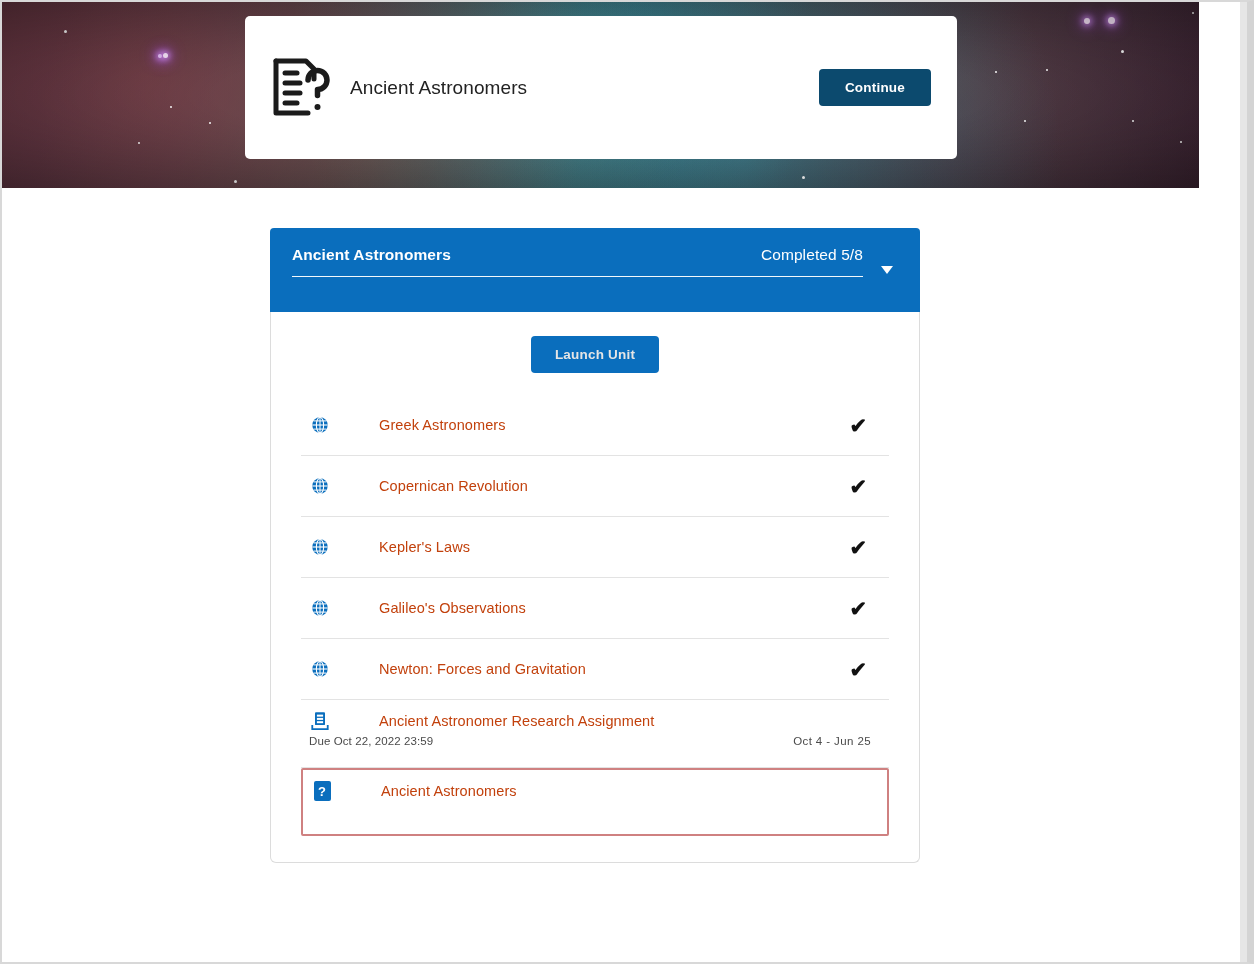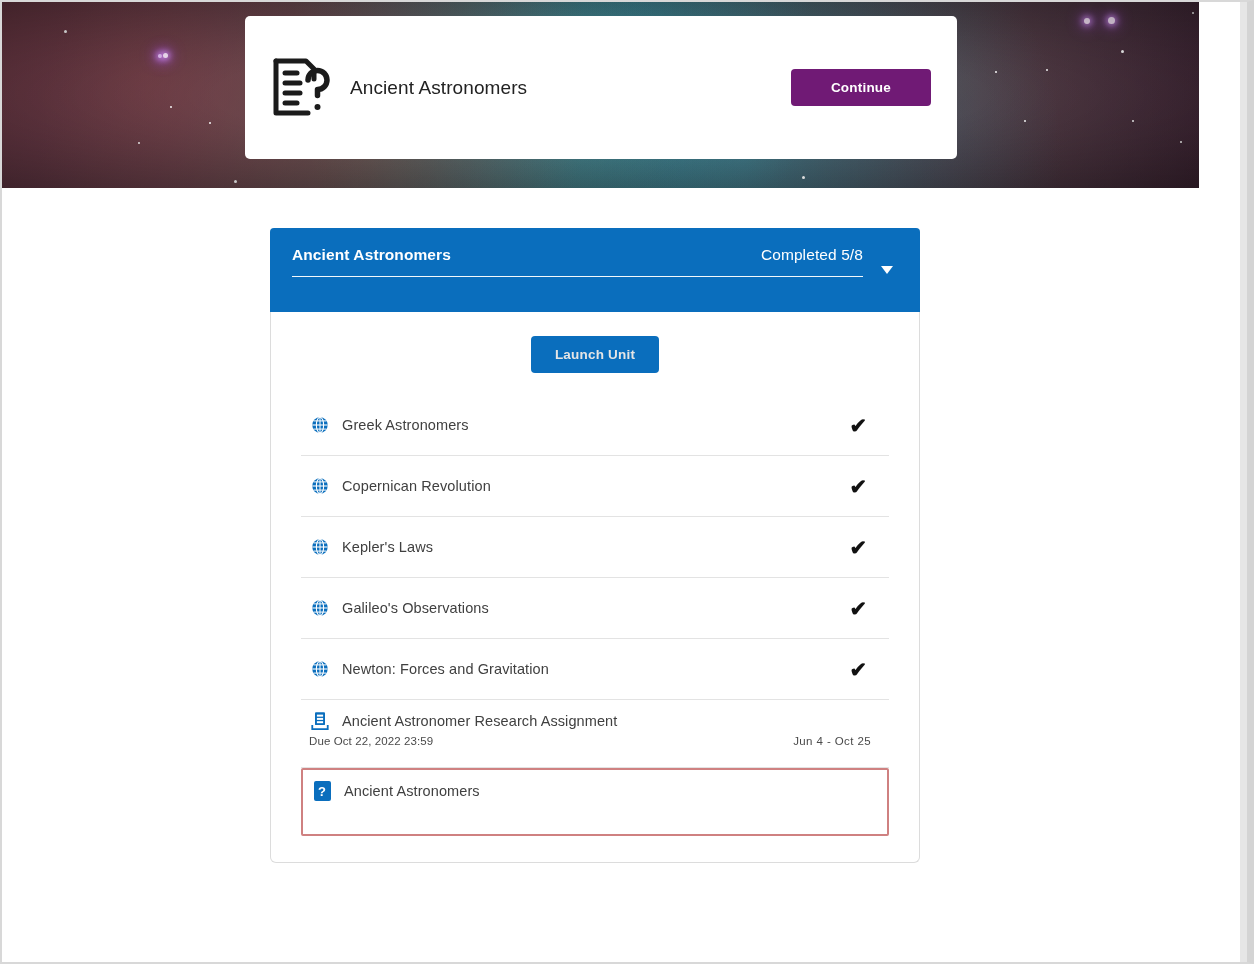--- a/index.html
+++ b/index.html
@@ -95,27 +95,27 @@
     margin-right: 18px;
   }
   #hero-card-title {
     font-size: 19px;
     color: #222222;
     flex: 1 1 auto;
     letter-spacing: 0.1px;
   }
   #continue-button {
     flex: 0 0 auto;
-    background: #701a75;
+    background: #0c4a6e;
     color: #ffffff;
     font-size: 13.5px;
     font-weight: bold;
     border: none;
     border-radius: 4px;
-    padding: 11px 40px;
+    padding: 11px 26px;
     cursor: pointer;
     font-family: "Liberation Sans", sans-serif;
     letter-spacing: 0.2px;
   }
 
   
   #modules {
     position: absolute;
     left: 268px;
     top: 209px;
@@ -257,23 +257,24 @@
   .item-icon {
     width: 22px;
     height: 22px;
     flex: 0 0 auto;
     display: flex;
     align-items: center;
     justify-content: center;
   }
   .item-title {
     font-size: 14.5px;
-    color: #404040;
+    color: #c2410c;
     letter-spacing: 0.1px;
     cursor: pointer;
+    margin-left: 37px;
   }
   .item-check {
     position: absolute;
     right: 22px;
     top: 50%;
     transform: translateY(-50%);
     font-size: 21px;
     color: #111111;
     font-weight: bold;
     line-height: 1;
@@ -470,21 +471,21 @@
                 <rect x="7.6" y="4" width="6.8" height="2.2" fill="#ffffff"></rect>
                 <rect x="7.6" y="7.6" width="6.8" height="2.2" fill="#ffffff"></rect>
                 <rect x="7.6" y="11.2" width="6.8" height="2.2" fill="#ffffff"></rect>
                 <path d="M2.5 15.5 v4.5 h17 v-4.5" fill="none" stroke="#0a6ebd" stroke-width="2"></path>
               </svg>
             </span>
             <span class="item-title">Ancient Astronomer Research Assignment</span>
           </div>
           <div class="item-meta">
             <span class="due">Due Oct 22, 2022 23:59</span>
-            <span class="range">Jun 4 - Oct 25</span>
+            <span class="range">Oct 4 - Jun 25</span>
           </div>
         </div>
 
 
         <div class="item-row dated highlight">
           <div class="item-main">
             <span class="item-icon">
               <span class="quiz-badge">?</span>
             </span>
             <span class="item-title">Ancient Astronomers</span>

